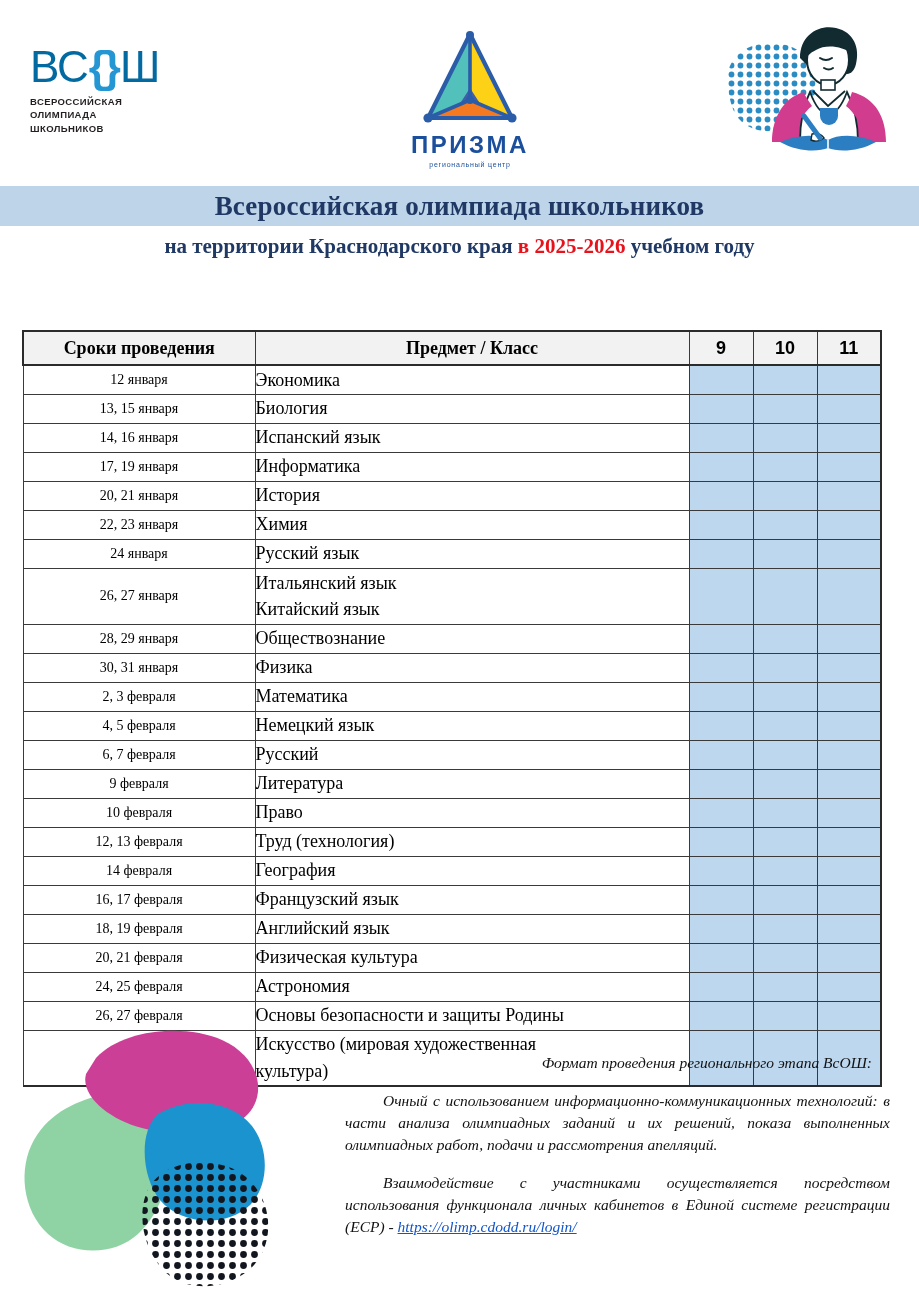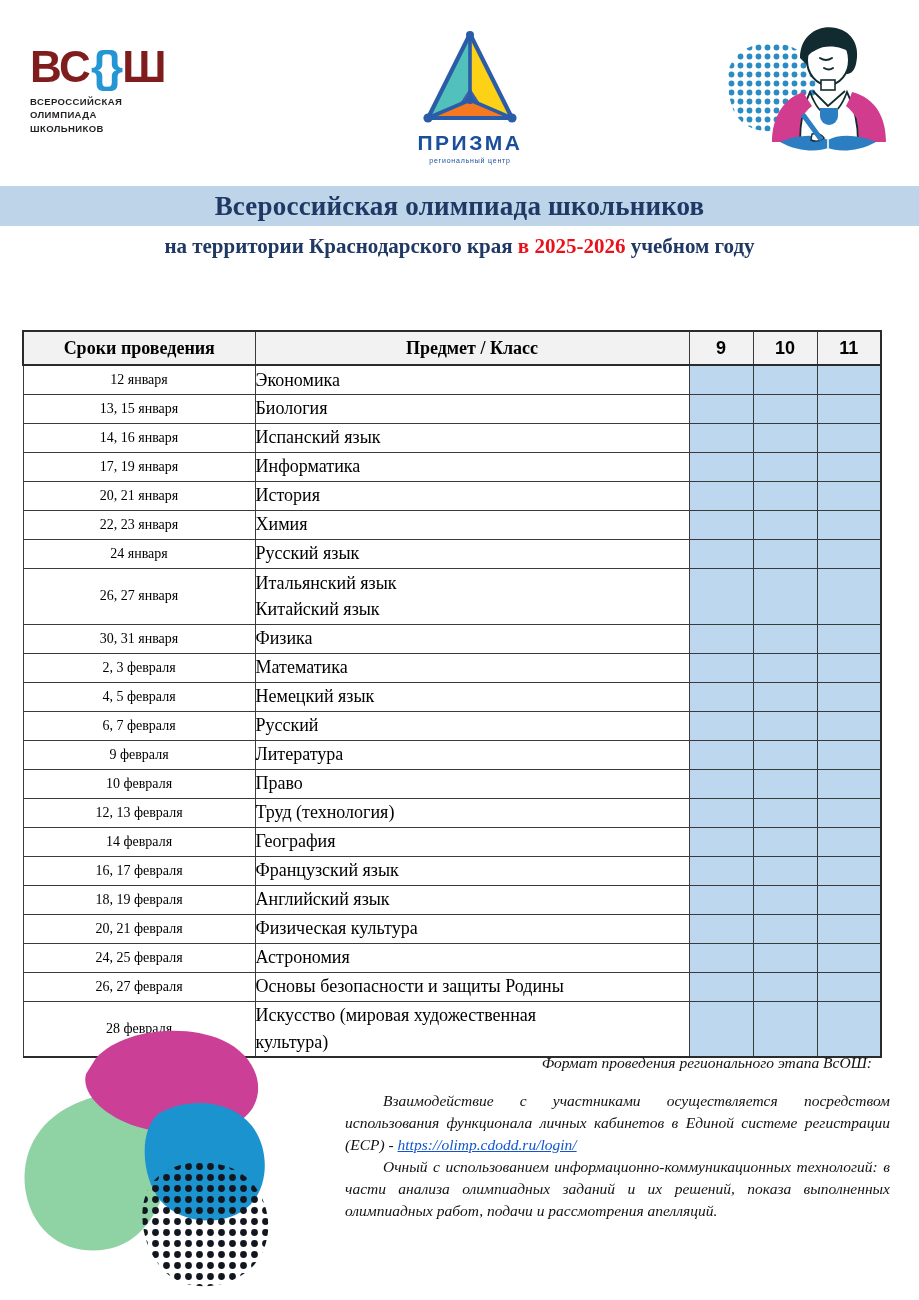--- a/index.html
+++ b/index.html
@@ -32,24 +32,24 @@
     width: 200px;
   }
   .vsosh-mark {
     display: flex;
     align-items: center;
     height: 38px;
     font-family: "Liberation Sans", sans-serif;
   }
   .vsosh-mark .glyph {
     font-size: 44px;
-    font-weight: bold;
+    font-weight: normal;
     letter-spacing: -1px;
     line-height: 1;
-    color: #7f1d1d;
+    color: #0369a1;
   }
   .vsosh-mark .brace {
     color: #2496d3;
     font-size: 44px;
     font-weight: bold;
     line-height: 1;
     letter-spacing: -2px;
     margin: 0 1px;
   }
   .vsosh-sub {
@@ -66,21 +66,21 @@
   .prizma-logo {
     position: absolute;
     left: 410px;
     top: 26px;
     width: 120px;
     text-align: center;
   }
   .prizma-logo svg { display: block; margin: 0 auto; }
   .prizma-word {
     font-family: "Liberation Sans", sans-serif;
-    font-size: 21px;
+    font-size: 24px;
     font-weight: bold;
     letter-spacing: 2.5px;
     color: #1b4f9c;
     margin-top: 1px;
   }
   .prizma-tag {
     font-family: "Liberation Sans", sans-serif;
     font-size: 7px;
     letter-spacing: 0.8px;
     color: #1b4f9c;
@@ -420,20 +420,31 @@
             <div class="subject-stack">
               <span>Итальянский язык</span>
               <span>Китайский язык</span>
             </div>
           </td>
           <td class="cell-grade"></td>
           <td class="cell-grade"></td>
           <td class="cell-grade last"></td>
         </tr>
         <tr class="row-std">
+          <td class="cell-date">28, 29 января</td>
+          <td class="cell-subject">
+            <div class="subject-stack">
+              <span>Обществознание</span>
+            </div>
+          </td>
+          <td class="cell-grade"></td>
+          <td class="cell-grade"></td>
+          <td class="cell-grade last"></td>
+        </tr>
+        <tr class="row-std">
           <td class="cell-date">30, 31 января</td>
           <td class="cell-subject">
             <div class="subject-stack">
               <span>Физика</span>
             </div>
           </td>
           <td class="cell-grade"></td>
           <td class="cell-grade"></td>
           <td class="cell-grade last"></td>
         </tr>
@@ -603,15 +614,15 @@
     <path d="M140 96 C170 78 214 82 234 108 C254 134 250 176 226 192 C200 210 160 204 142 182 C124 160 120 114 140 96 Z" fill="#1b93cf"></path>
 
     <g clip-path="url(#dotblobclip)">
       <rect x="110" y="130" width="160" height="155" fill="url(#dotpat2)"></rect>
     </g>
   </svg>
 </div>
 
 <div class="footer-text">
   <p class="footer-heading">Формат проведения регионального этапа ВсОШ:</p>
+  <p class="footer-para">Очный с использованием информационно-коммуникационных технологий: в части анализа олимпиадных заданий и их решений, показа выполненных олимпиадных работ, подачи и рассмотрения апелляций.</p>
   <p class="footer-para last"><span>Взаимодействие с участниками осуществляется посредством использования функционала личных кабинетов в Единой системе регистрации (ЕСР) - </span><a class="footer-link" href="#">https://olimp.cdodd.ru/login/</a></p>
-  <p class="footer-para">Очный с использованием информационно-коммуникационных технологий: в части анализа олимпиадных заданий и их решений, показа выполненных олимпиадных работ, подачи и рассмотрения апелляций.</p>
 </div>
 
 </body></html>

